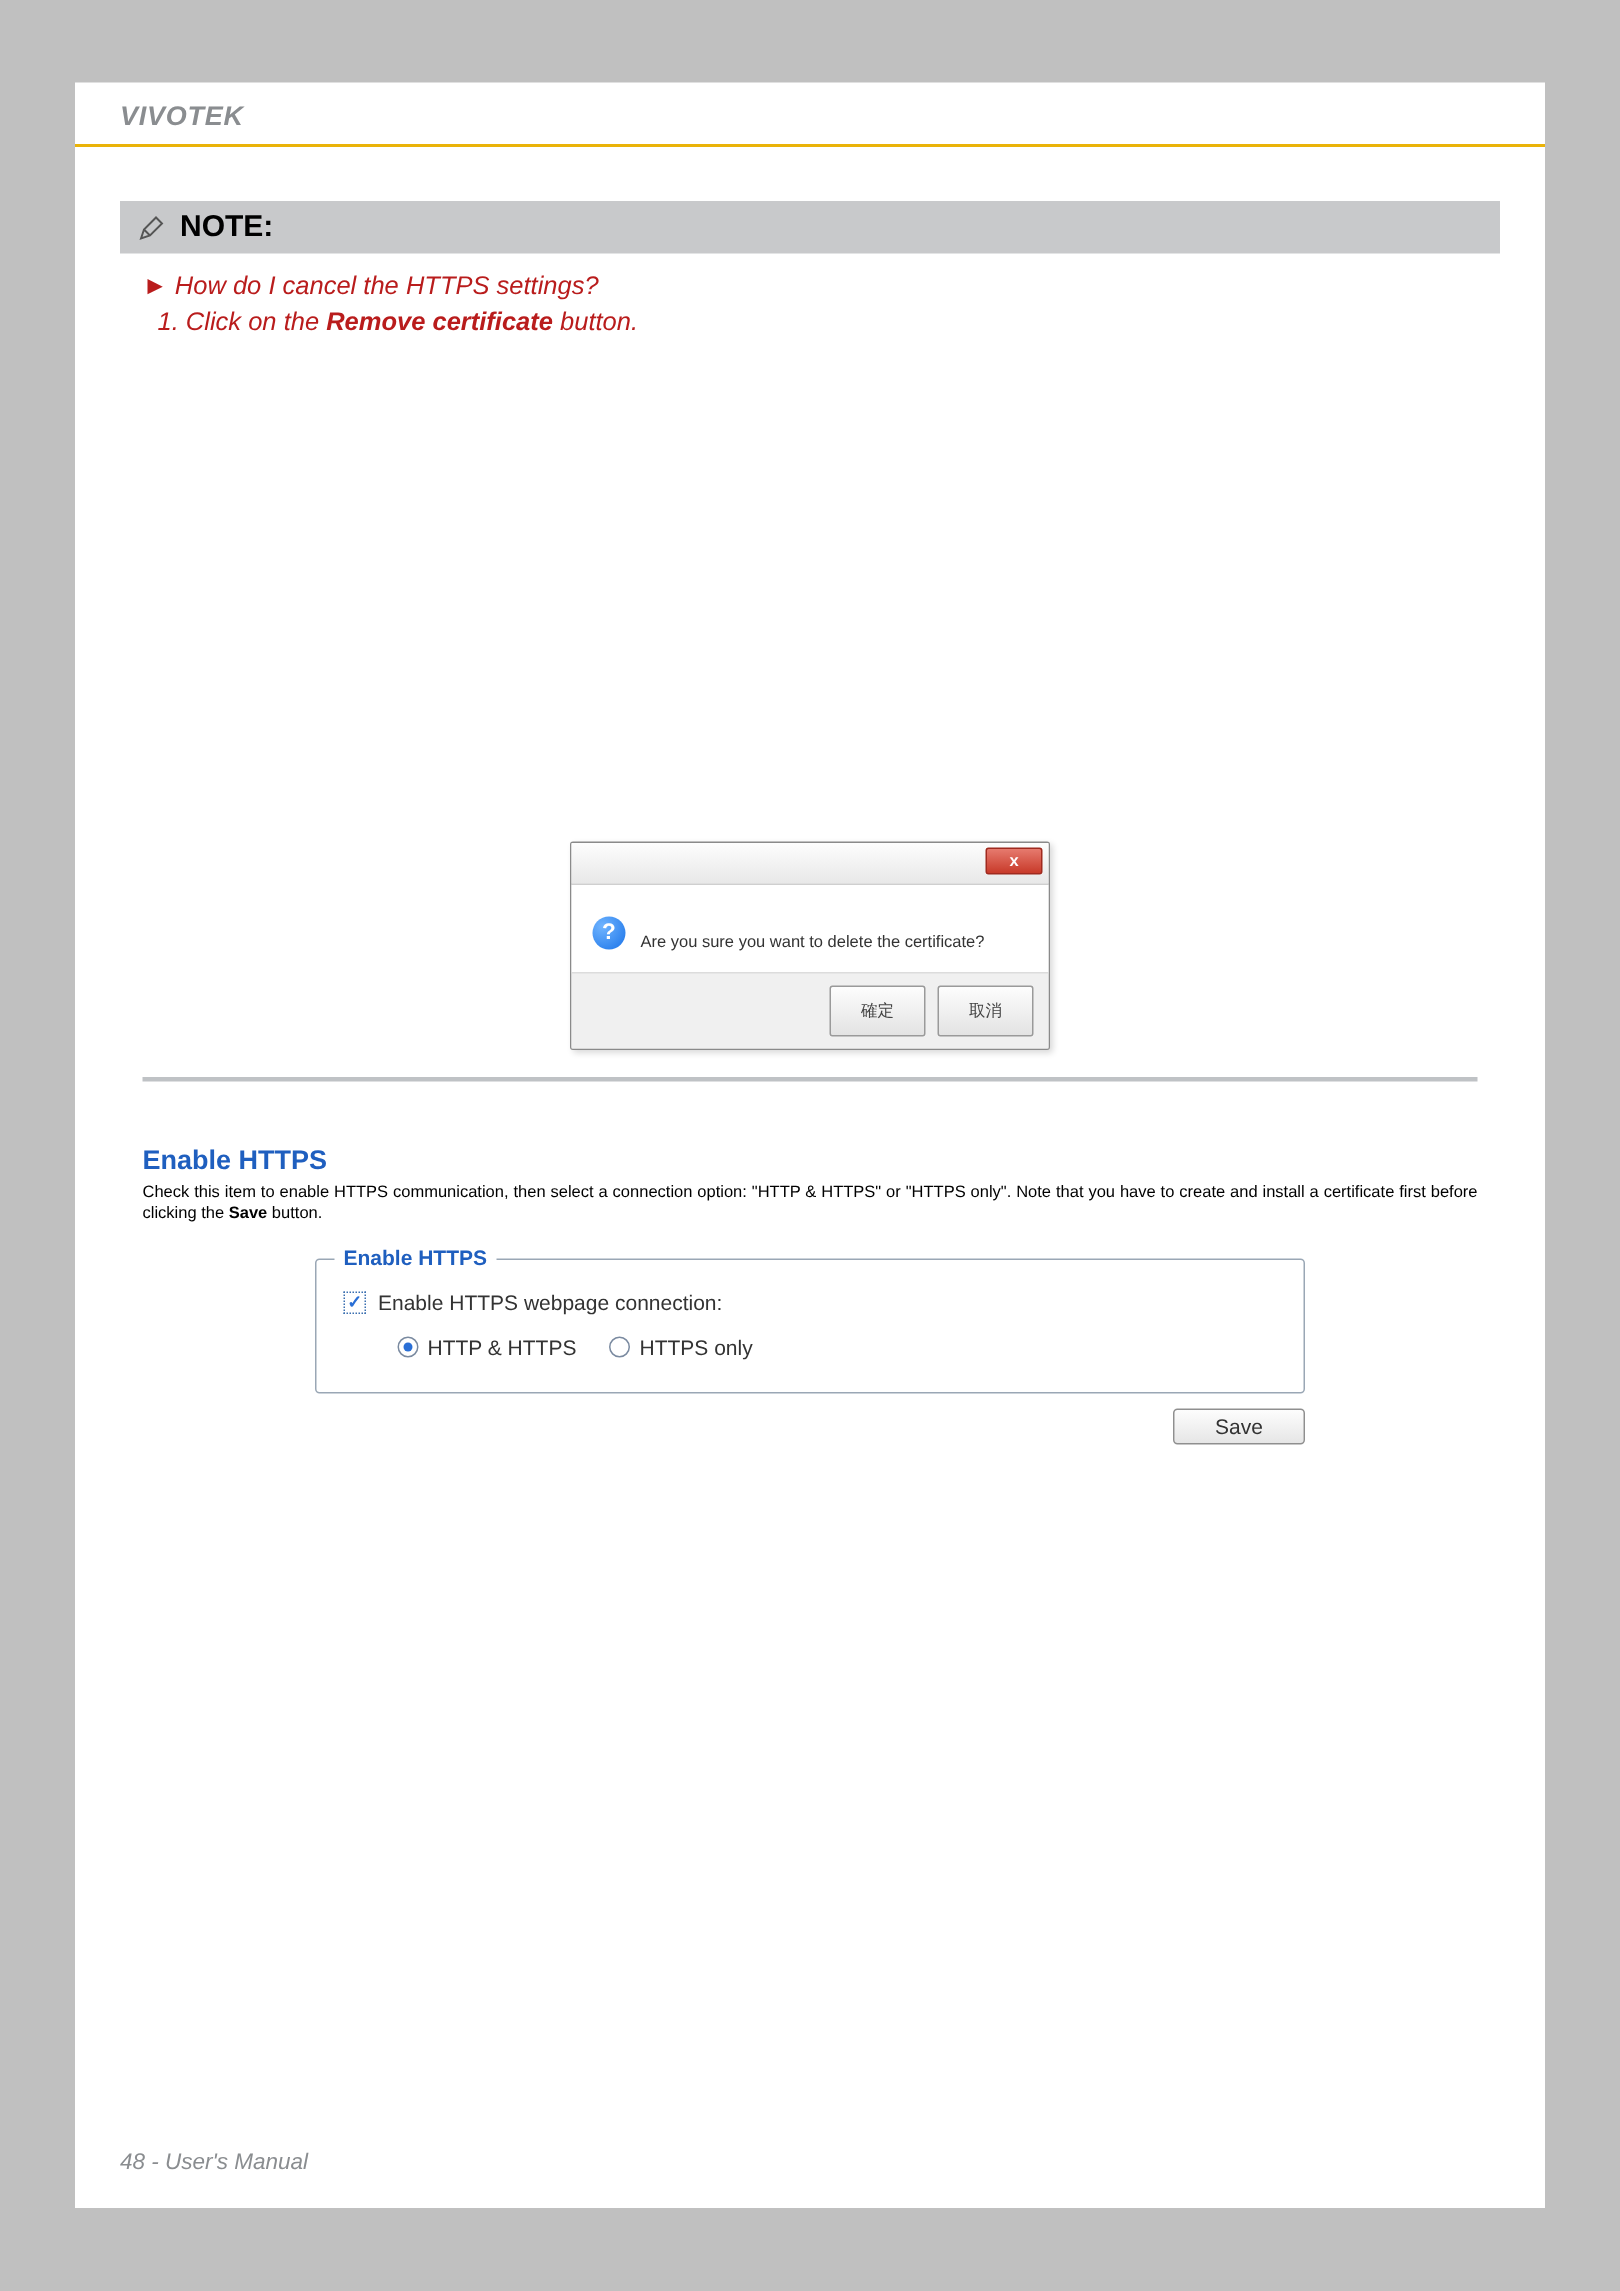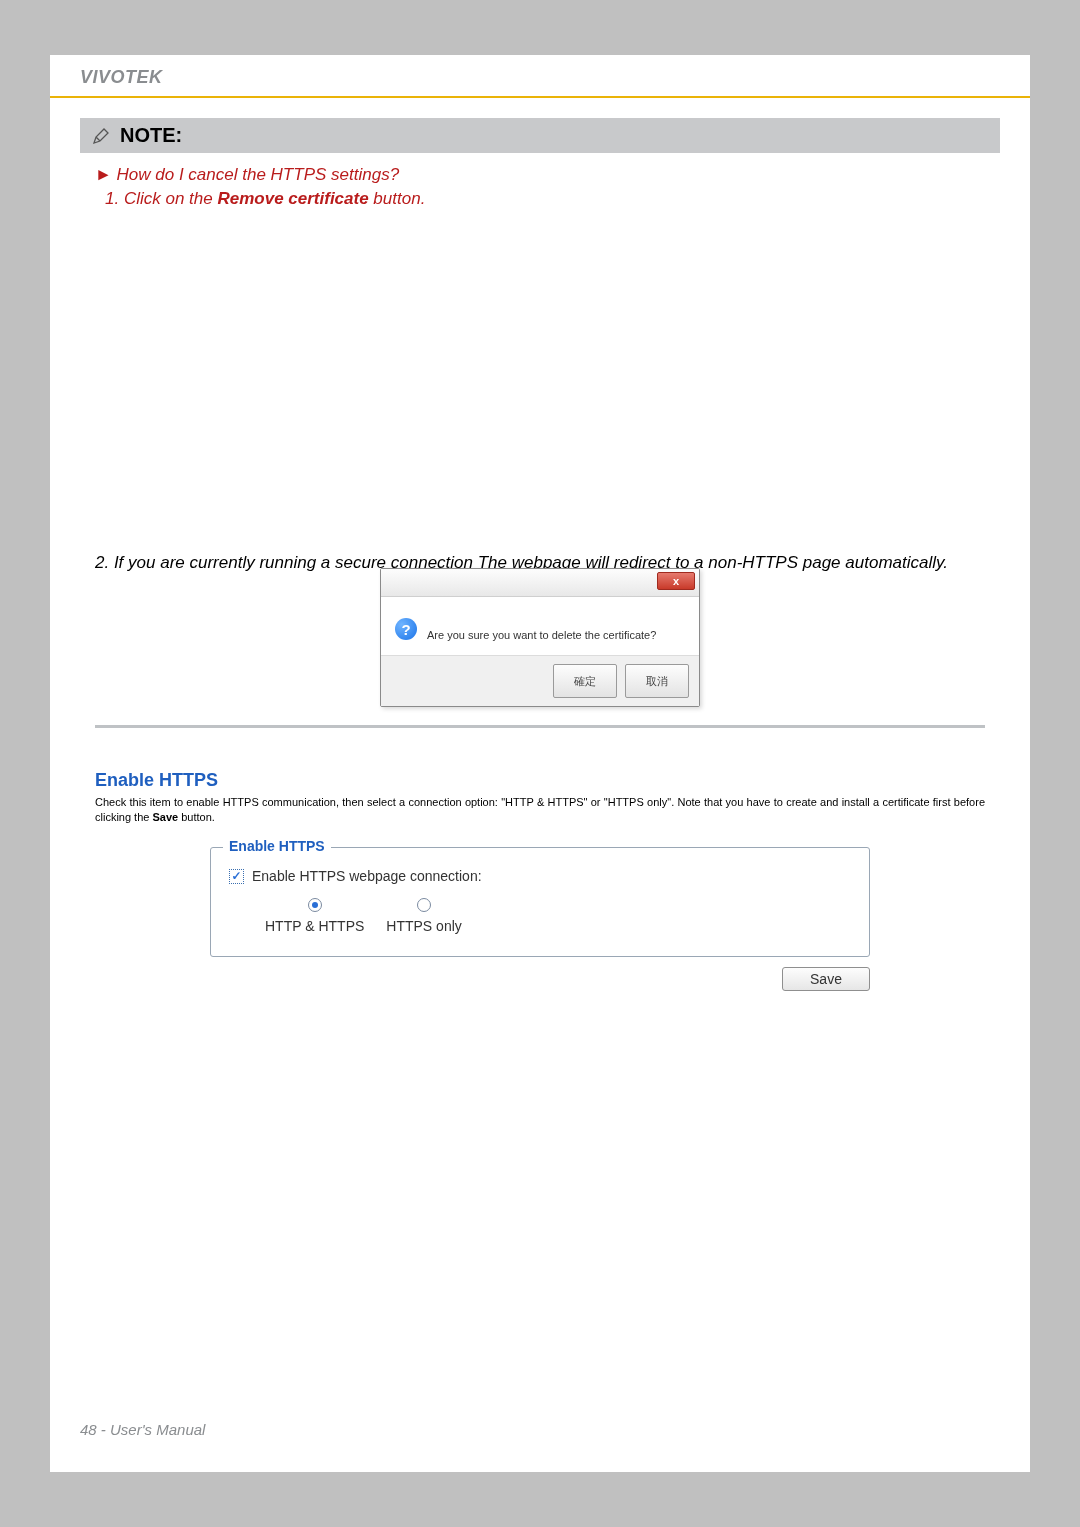--- a/index.html
+++ b/index.html
@@ -30,20 +30,21 @@
   }
   .content {
     padding: 20px 30px 0 30px;
   }
   .note-box {
     background: #c8c9cb;
     padding: 6px 10px;
     display: flex;
     align-items: center;
     gap: 8px;
+    margin-top: 16px;
   }
   .note-icon {
     width: 22px;
     height: 22px;
     display: inline-flex;
     align-items: center;
     justify-content: center;
   }
   .note-title {
     font-weight: bold;
@@ -229,42 +230,42 @@
     justify-content: center;
     background: #fff;
   }
   .radio.checked::after {
     content: "";
     width: 6px;
     height: 6px;
     background: #2a6fd6;
     border-radius: 50%;
   }
-  .radio-opt { display: inline-flex; align-items: center; gap: 6px; flex-direction: column; }
+  .radio-opt { display: inline-flex; align-items: center; gap: 6px; }
   .save-row {
     width: 660px;
     margin: 10px auto 0 auto;
     display: flex;
     justify-content: flex-end;
   }
   .save-btn {
     width: 88px;
     height: 24px;
     background: linear-gradient(#fdfdfd, #e6e6e6);
     border: 1px solid #8f8f8f;
     border-radius: 3px;
     font-size: 14px;
     display: flex;
     align-items: center;
     justify-content: center;
     color: #333;
   }
   .footer {
     position: absolute;
-    bottom: 34px;
+    bottom: 22px;
     left: 30px;
     font-style: italic;
     color: #8a8d90;
     font-size: 15px;
   }
 </style>
 </head>
 <body>
 
 <div class="page">
@@ -289,21 +290,20 @@
         <span class="arrow">►</span>
         <span>How do I cancel the HTTPS settings?</span>
       </div>
       <div class="indent1">
         <span>1. Click on the </span><span class="bold">Remove certificate</span><span> button.</span>
       </div>
     </div>
 
     <div class="blank-area"></div>
 
-    <div class="step2">2. If you are currently running a secure connection The webpage will redirect to a non-HTTPS page automatically.</div>
 
     <div class="dialog-wrap">
       <div class="dialog">
         <div class="dialog-title">
           <div class="dialog-close">x</div>
         </div>
         <div class="dialog-body">
           <div class="q-icon">?</div>
           <div class="dialog-msg">Are you sure you want to delete the certificate?</div>
         </div>

